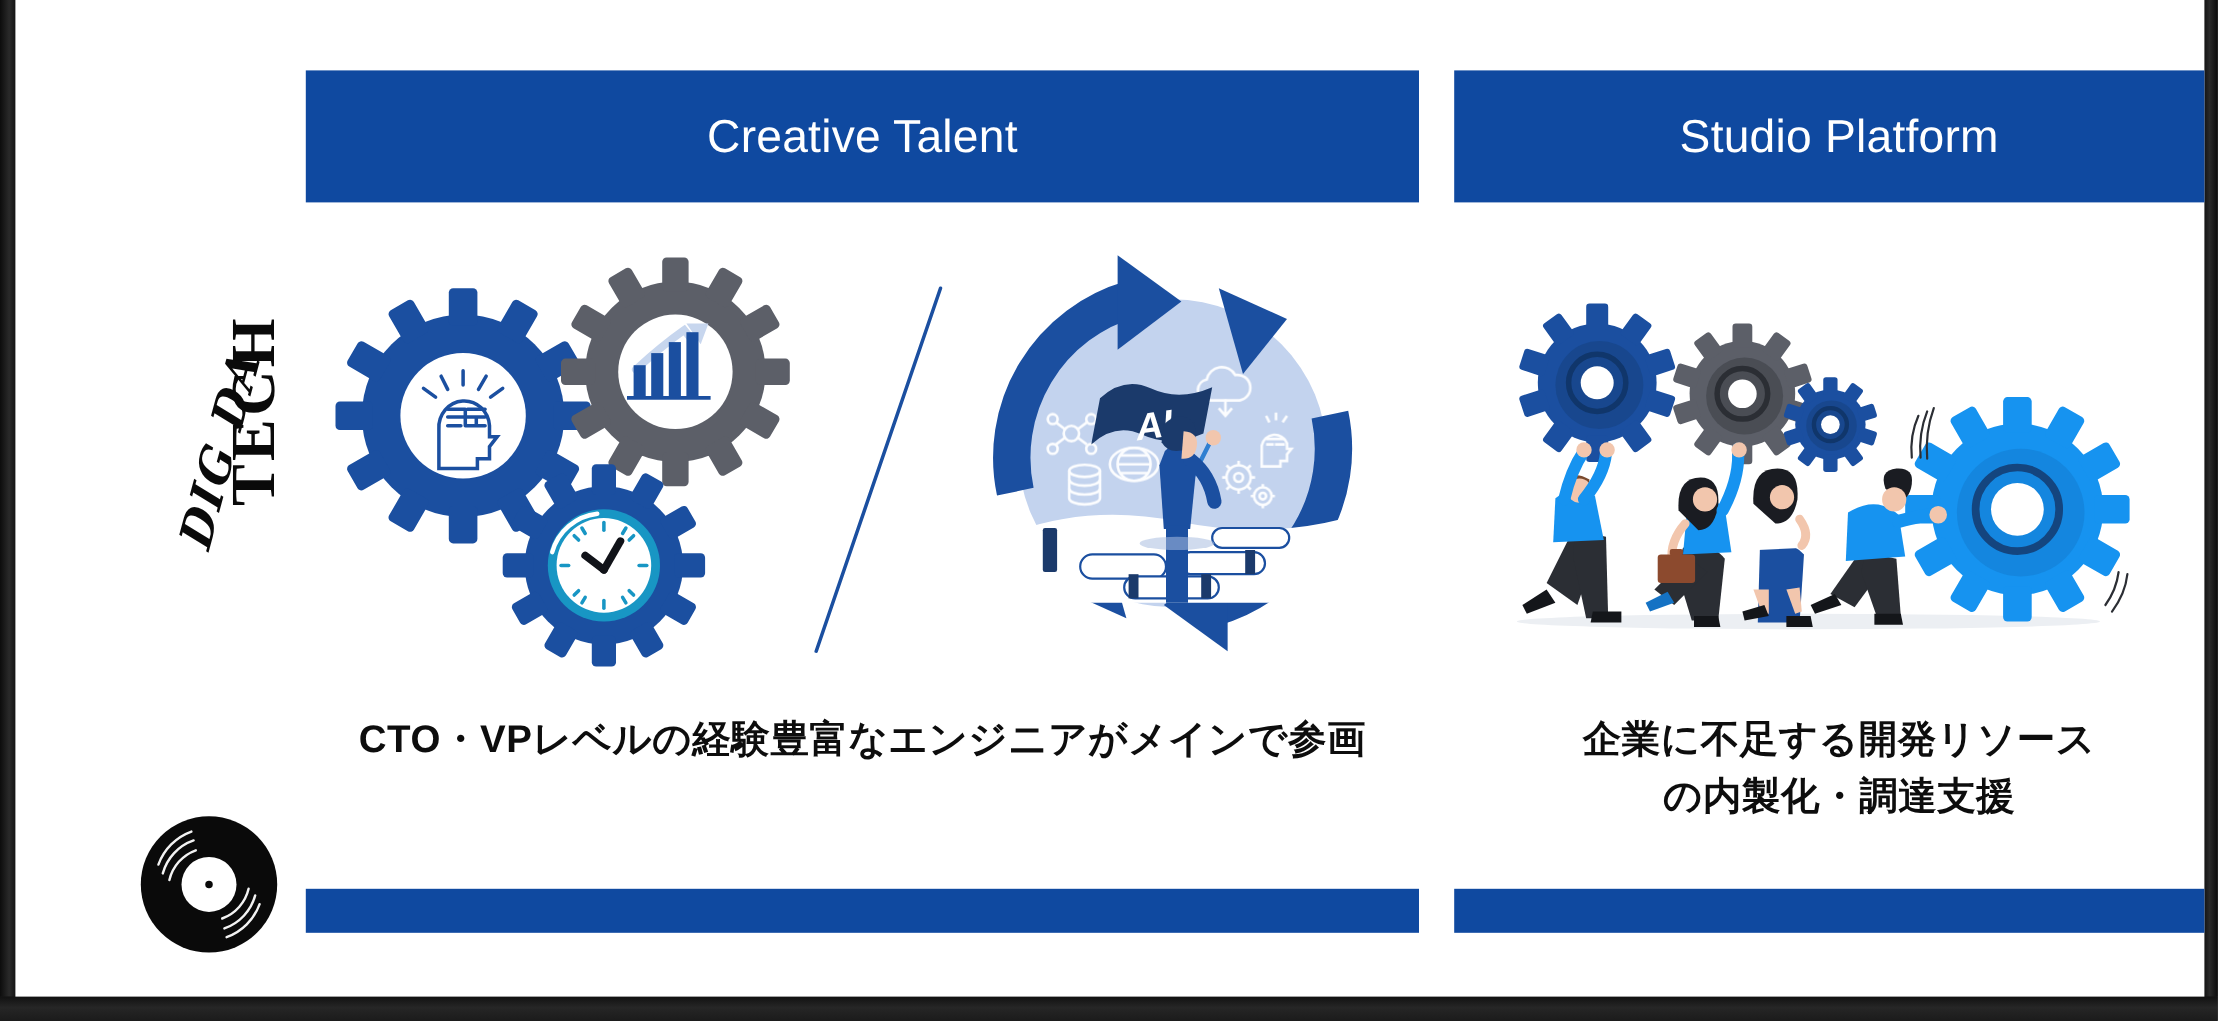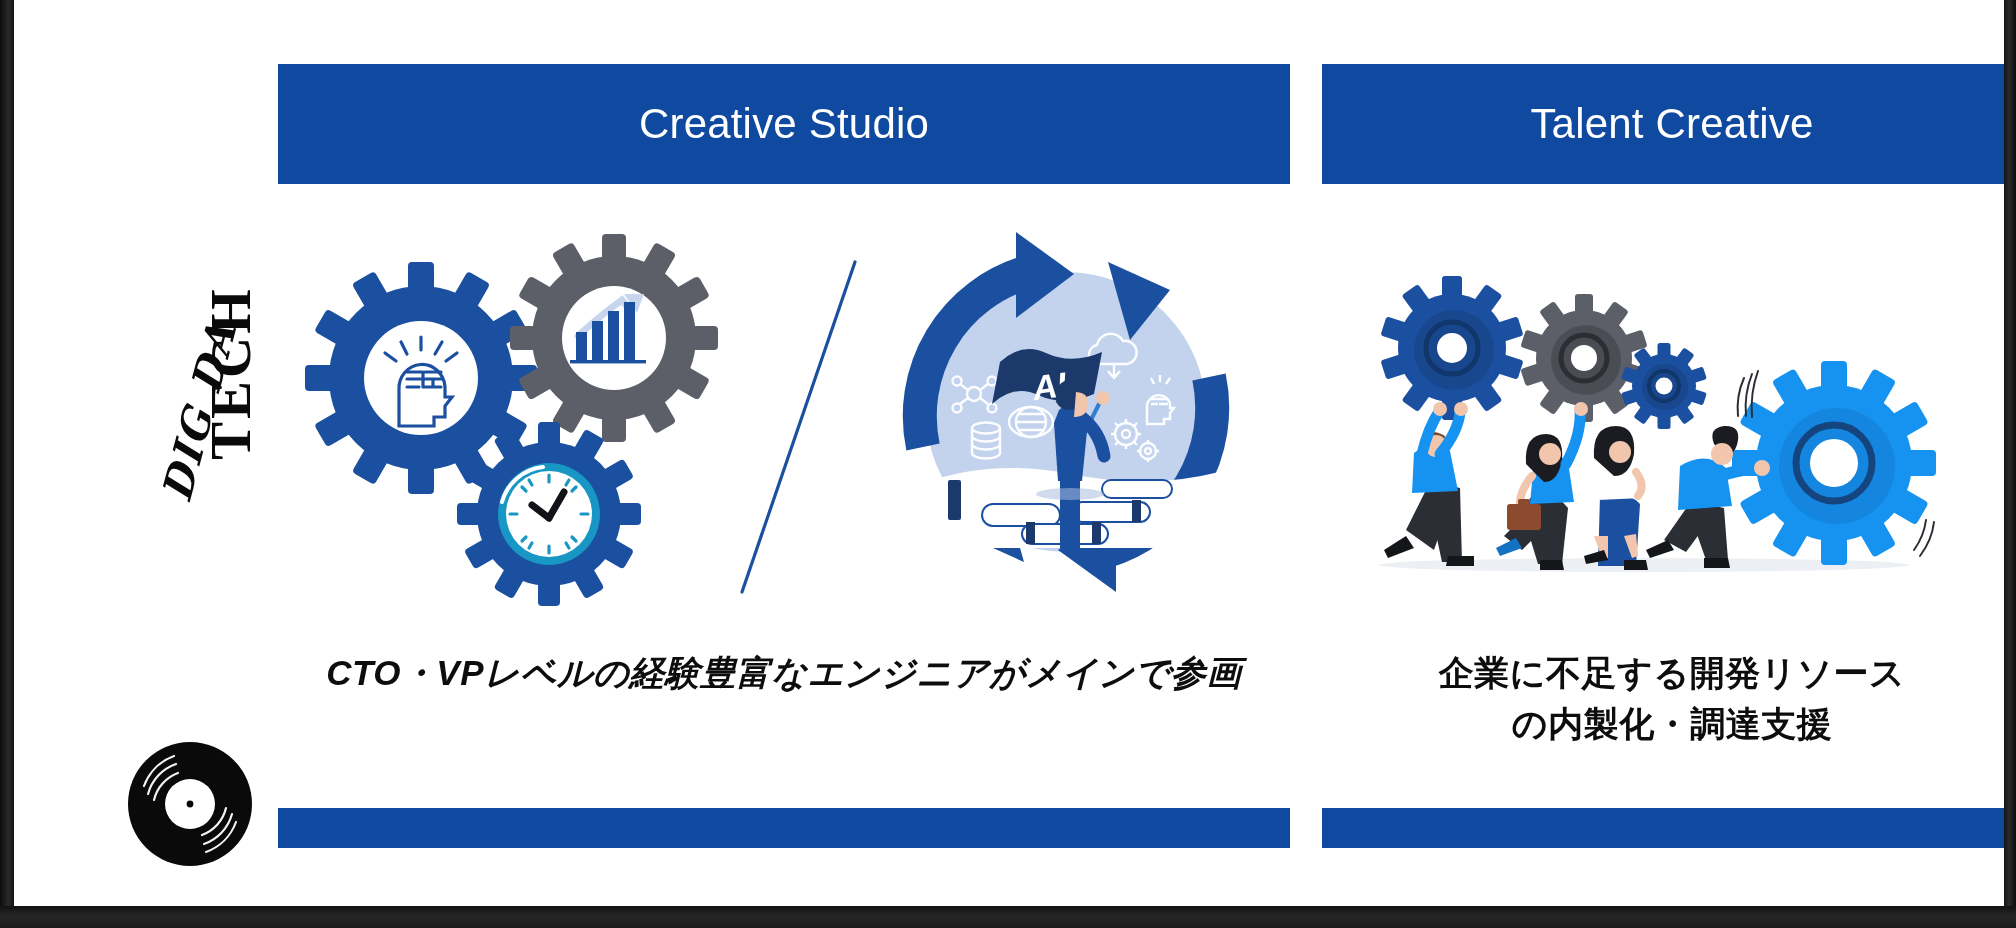--- a/index.html
+++ b/index.html
@@ -88,21 +88,21 @@
     line-height: 1.45;
     letter-spacing: 0.5px;
   }
   .illustration { position: absolute; }
 
   
   #banner-left  { left: 264px; top: 64px;  width: 1012px; height: 120px; }
   #banner-right { left: 1308px; top: 64px; width: 700px;  height: 120px; }
   #footer-left  { left: 264px; top: 808px; width: 1012px; height: 40px; }
   #footer-right { left: 1308px; top: 808px; width: 700px;  height: 40px; }
-  #caption-left  { left: 264px; top: 648px; width: 1012px; font-style: italic; }
+  #caption-left  { left: 264px; top: 648px; width: 1012px; }
   #caption-right { left: 1308px; top: 648px; width: 700px; }
 
   #illus-gears   { left: 282px; top: 228px; width: 440px; height: 390px; }
   #illus-aicycle { left: 862px; top: 222px; width: 380px; height: 380px; }
   #illus-team    { left: 1330px; top: 268px; width: 620px; height: 320px; }
   #divider-slash { left: 700px; top: 240px; width: 180px; height: 360px; }
 </style>
 </head>
 <body>
 
@@ -125,21 +125,21 @@
         <path d="M22 54 A44 44 0 0 1 50 24"></path>
         <path d="M28 60 A38 38 0 0 1 52 33"></path>
         <path d="M110 82 A50 50 0 0 1 80 112"></path>
         <path d="M106 74 A44 44 0 0 1 78 104"></path>
         <path d="M100 68 A38 38 0 0 1 76 95"></path>
       </g>
     </svg>
   </div>
 
   <div class="panel-banner" id="banner-left">
-    <span>Creative Studio</span>
+    <span>Creative Talent</span>
   </div>
 
   <svg class="illustration" id="illus-gears" viewBox="0 0 440 390">
     <defs>
       <g id="gearteeth"></g>
     </defs>
 
     <g transform="translate(125,150)">
       <g fill="#1B4FA0">
         <circle cx="0" cy="0" r="92"></circle>
@@ -338,21 +338,21 @@
     </g>
   </svg>
 
   <div class="caption" id="caption-left">
     <div>CTO・VPレベルの経験豊富なエンジニアがメインで参画</div>
   </div>
 
   <div class="panel-footer-bar" id="footer-left"></div>
 
   <div class="panel-banner" id="banner-right">
-    <span>Talent Creative</span>
+    <span>Studio Platform</span>
   </div>
 
   <svg class="illustration" id="illus-team" viewBox="0 0 620 320">
 
     <ellipse cx="300" cy="297" rx="265" ry="7" fill="#ECEFF3"></ellipse>
 
     <g transform="translate(108,80)">
       <g fill="#1B4FA0">
         <circle cx="0" cy="0" r="54"></circle>
         <g>

